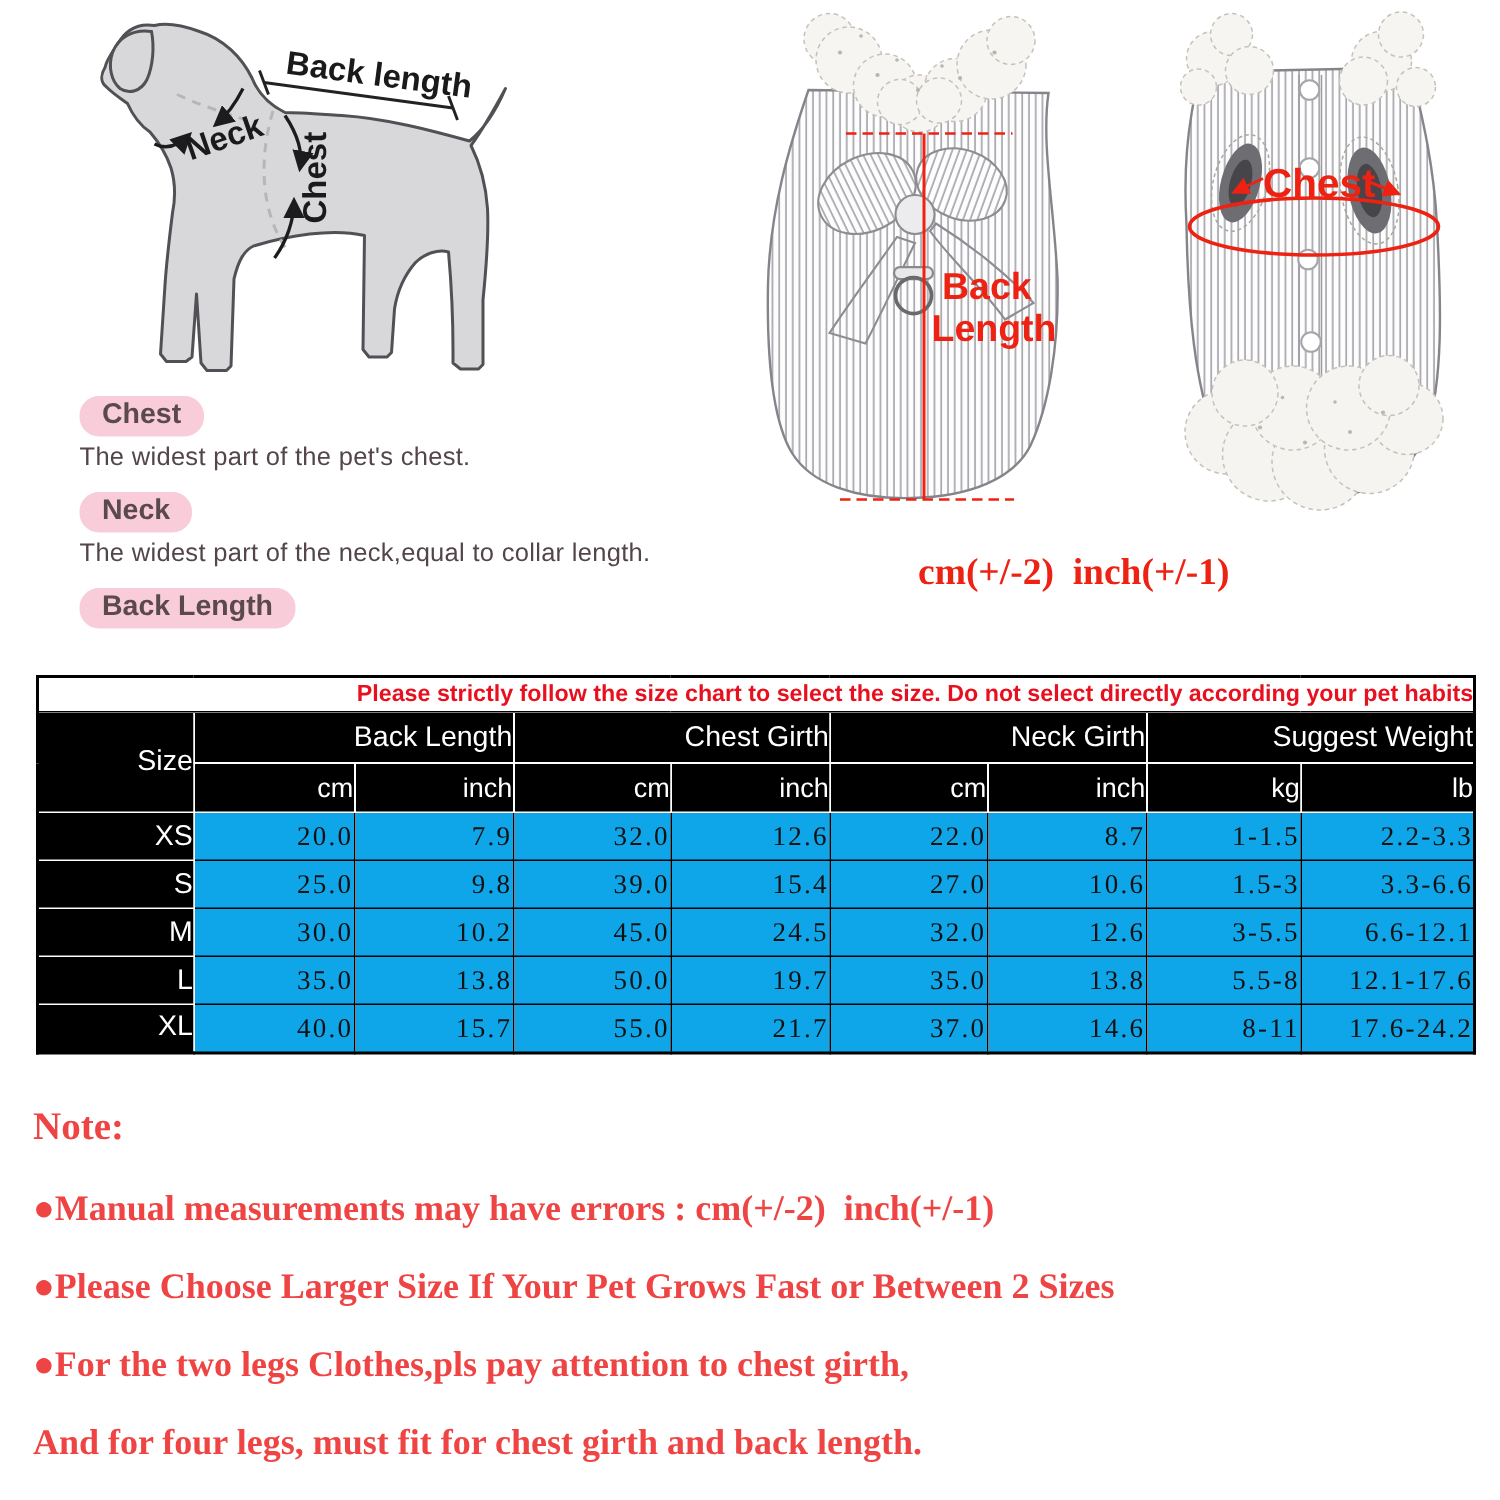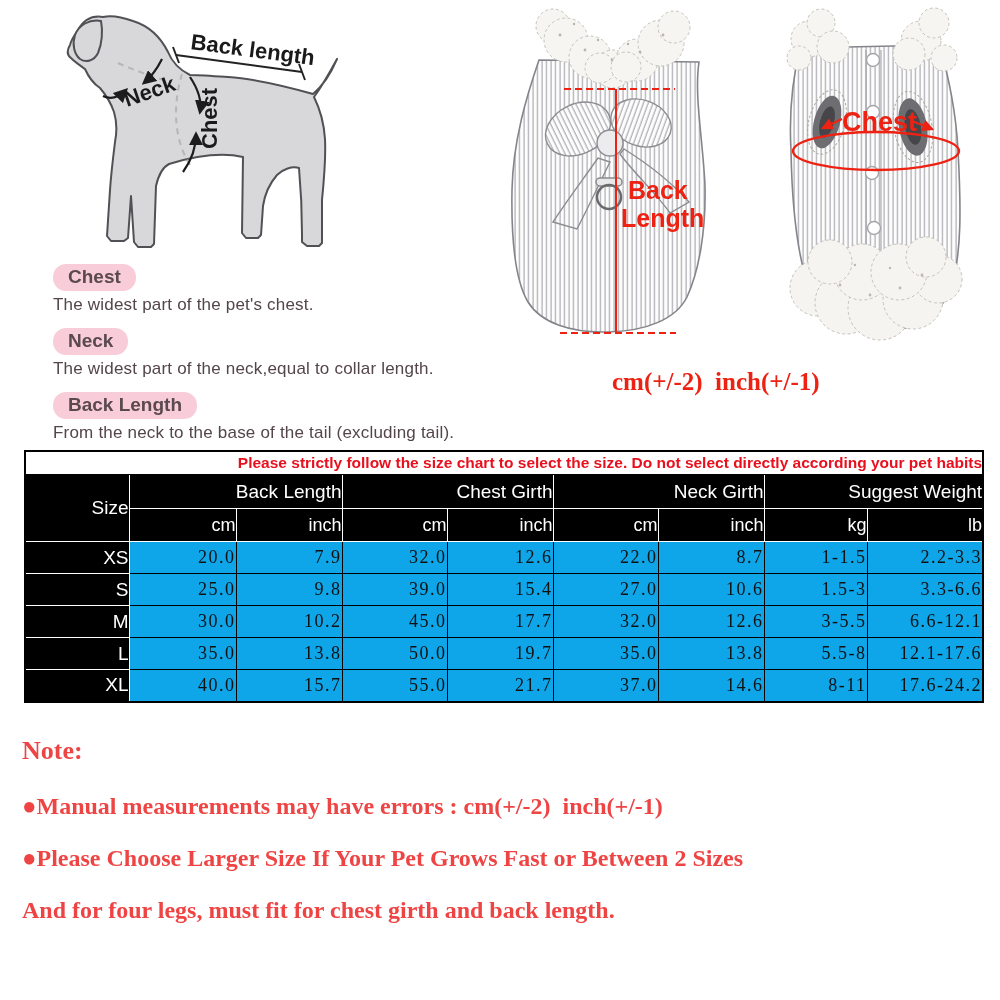--- a/index.html
+++ b/index.html
@@ -205,21 +205,20 @@
     <div class="def-item">
       <span class="pill">Chest</span>
       <p class="def-desc">The widest part of the pet's chest.</p>
     </div>
     <div class="def-item">
       <span class="pill">Neck</span>
       <p class="def-desc">The widest part of the neck,equal to collar length.</p>
     </div>
     <div class="def-item">
       <span class="pill">Back Length</span>
-      <p class="def-desc">From the neck to the base of the tail (excluding tail).</p>
     </div>
   </div>
 
   <div id="tolerance">cm(+/-2)  inch(+/-1)</div>
 
   <table id="size-table">
     <colgroup>
       <col style="width:104px">
         <col style="width:107px">
         <col style="width:106px">
@@ -271,21 +270,21 @@
       <td class="val">27.0</td>
       <td class="val">10.6</td>
       <td class="val">1.5-3</td>
       <td class="val">3.3-6.6</td>
     </tr>
     <tr class="datarow">
       <th class="dark sizecell">M</th>
       <td class="val">30.0</td>
       <td class="val">10.2</td>
       <td class="val">45.0</td>
-      <td class="val">17.7</td>
+      <td class="val">24.5</td>
       <td class="val">32.0</td>
       <td class="val">12.6</td>
       <td class="val">3-5.5</td>
       <td class="val">6.6-12.1</td>
     </tr>
     <tr class="datarow">
       <th class="dark sizecell">L</th>
       <td class="val">35.0</td>
       <td class="val">13.8</td>
       <td class="val">50.0</td>
@@ -306,16 +305,17 @@
       <td class="val">8-11</td>
       <td class="val">17.6-24.2</td>
     </tr>
   </tbody>
     </table>
 
   <div id="notes">
     <div class="note-title">Note:</div>
     <div class="note-line">●Manual measurements may have errors : cm(+/-2)  inch(+/-1)</div>
     <div class="note-line">●Please Choose Larger Size If Your Pet Grows Fast or Between 2 Sizes</div>
+    <div class="note-line">●For the two legs Clothes,pls pay attention to chest girth,</div>
     <div class="note-line">And for four legs, must fit for chest girth and back length.</div>
   </div>
 
 </div>
 
 </body></html>

